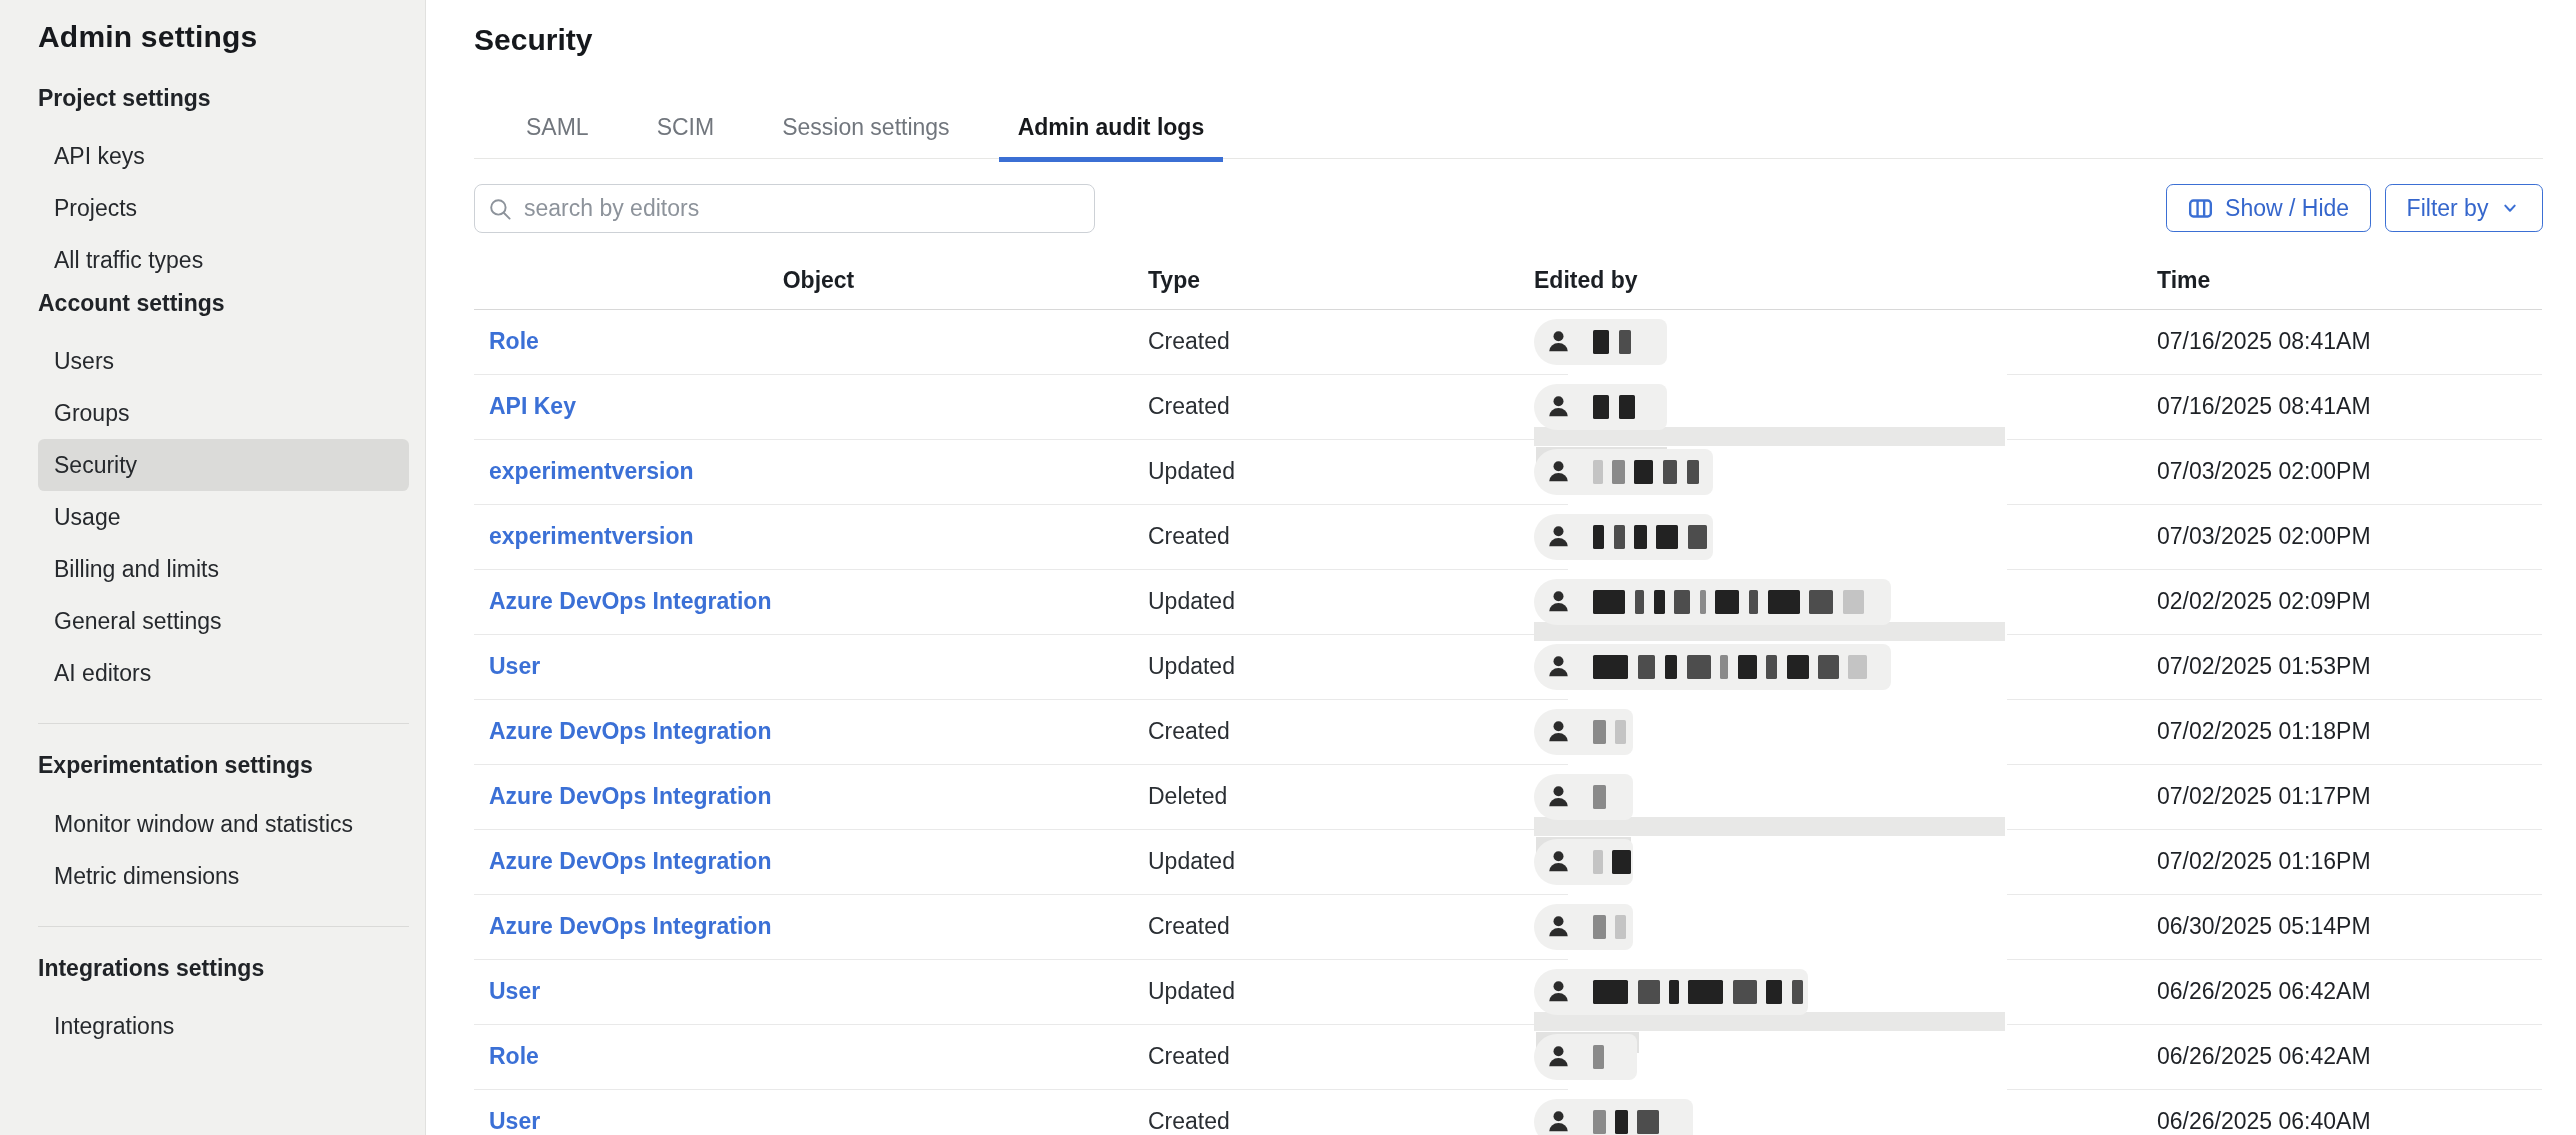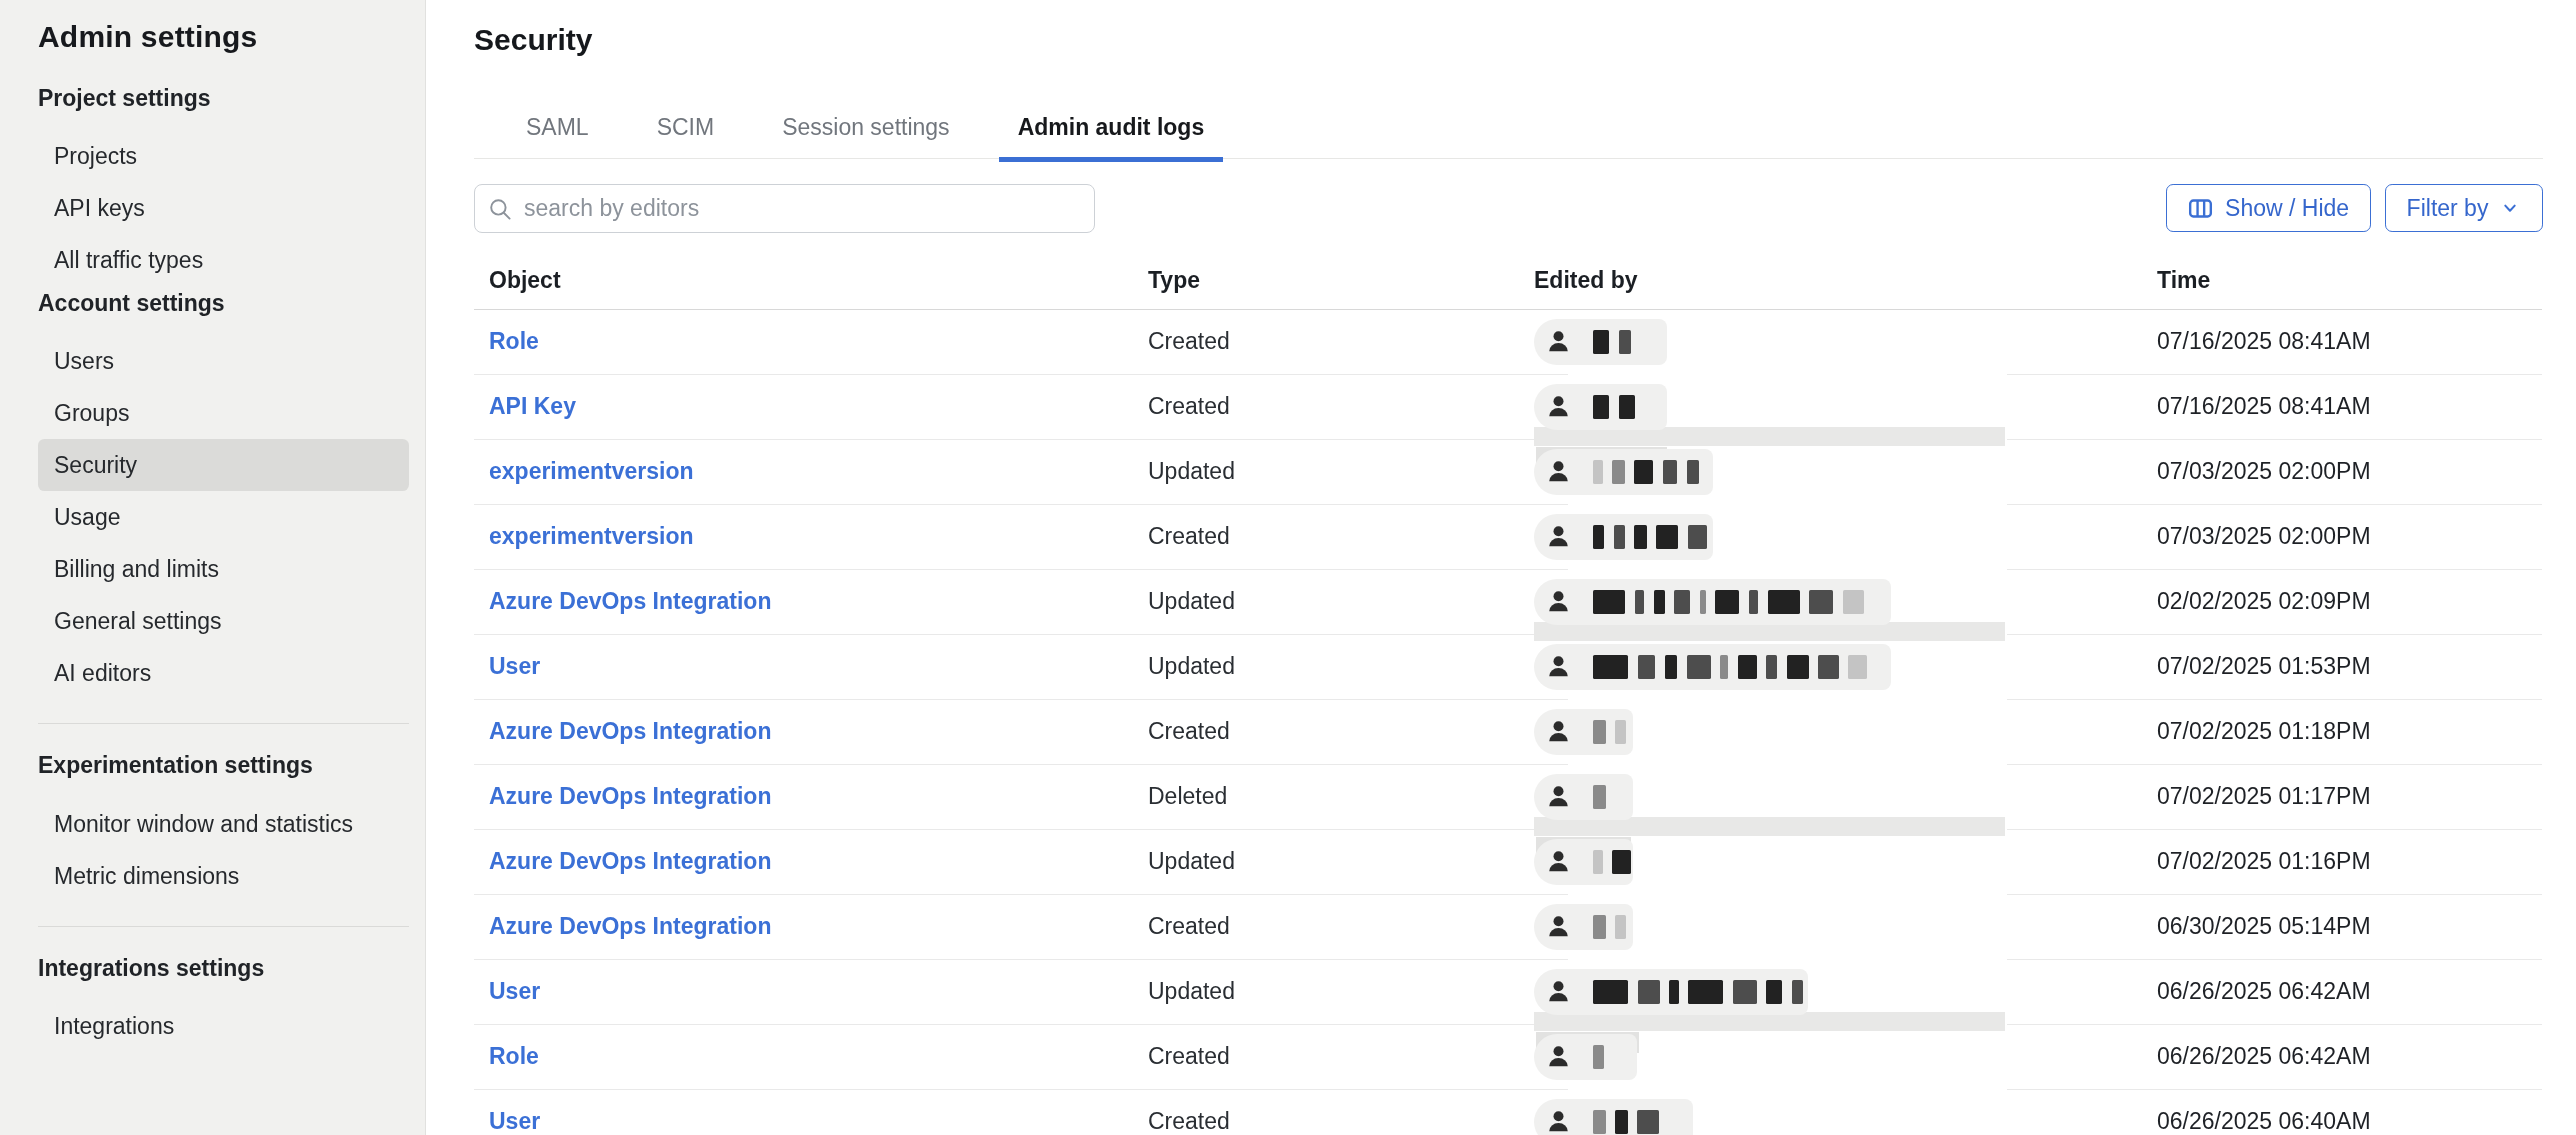--- a/index.html
+++ b/index.html
@@ -44,21 +44,21 @@
   .btn{display:flex;align-items:center;gap:11px;height:48px;box-sizing:border-box;
        border:1.6px solid #3b6fd4;border-radius:7.1px;background:#fff;color:#3566cc;
        font-size:23px;font-weight:500;padding:0 20.6px;cursor:pointer;
        font-family:"Liberation Sans","DejaVu Sans",sans-serif;white-space:nowrap;}
 
   
   .table{margin-top:19px;width:2068px;}
   .thead{display:grid;grid-template-columns:674px 386px 623px 385px;height:57px;
          align-items:center;border-bottom:0.8px solid #d8d8d8;}
   .th{font-size:23px;font-weight:700;color:#1b1f24;}
-  .th.c1{padding-left:15px;}
+  .th.c1{padding-left:15px;text-align:center;}
   .rows{position:relative;}
   .redaction-band{position:absolute;left:1094px;top:0;width:439px;height:100%;
                   background:#ffffff;z-index:1;}
   .trow{display:grid;grid-template-columns:674px 386px 623px 385px;height:64px;
         align-items:center;border-bottom:0.8px solid #e9e9e9;position:relative;}
   .obj-link{padding-left:15px;font-size:23px;font-weight:700;color:#3b70d6;cursor:pointer;}
   .type-cell{font-size:23px;color:#2a2e33;}
   .time-cell{font-size:23px;color:#1e2126;}
 
   .editor-cell{position:relative;height:64px;}
@@ -74,22 +74,22 @@
 </style>
 </head>
 <body>
 
 <div class="app">
 
   <div class="sidebar">
     <div class="sb-title">Admin settings</div>
     <nav>
         <div class="sb-header">Project settings</div>
+        <div class="sb-item">API keys</div>
         <div class="sb-item">Projects</div>
-        <div class="sb-item">API keys</div>
         <div class="sb-item">All traffic types</div>
         <div class="sb-header">Account settings</div>
         <div class="sb-item">Users</div>
         <div class="sb-item">Groups</div>
         <div class="sb-item active">Security</div>
         <div class="sb-item">Usage</div>
         <div class="sb-item">Billing and limits</div>
         <div class="sb-item">General settings</div>
         <div class="sb-item">AI editors</div>
         <div class="sb-divider"></div>

